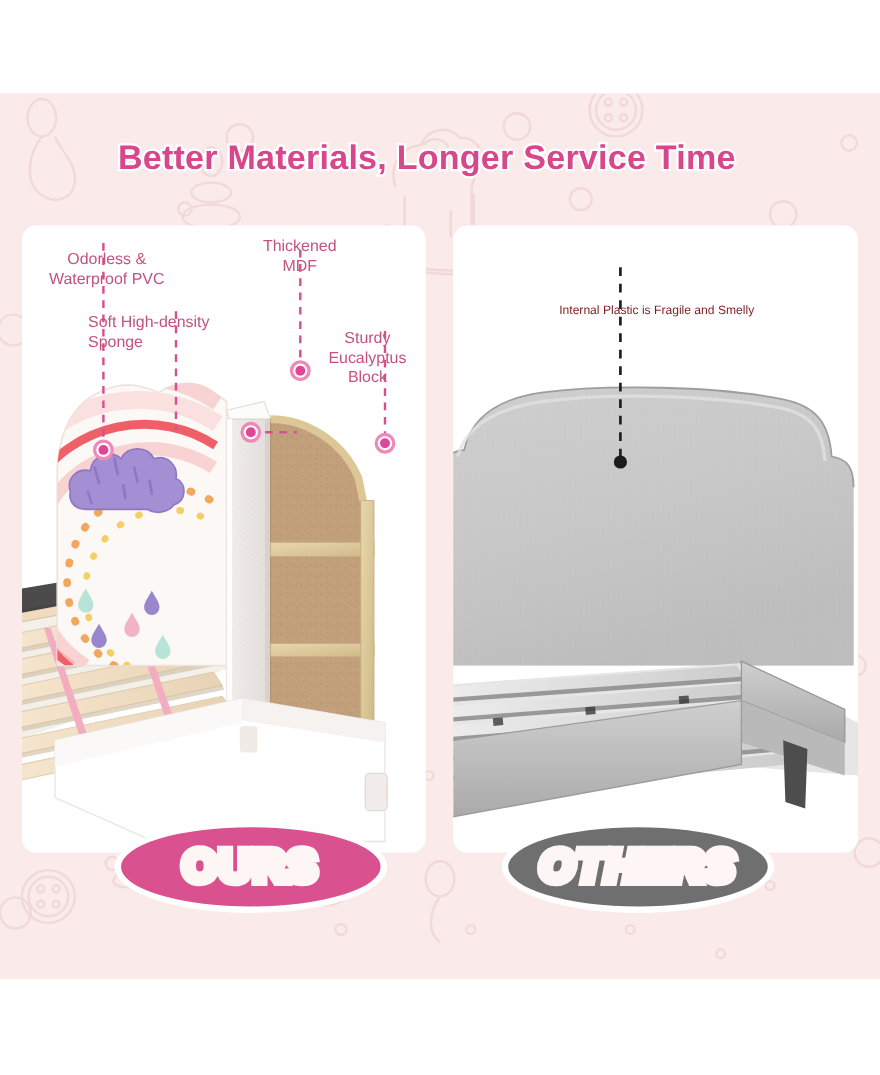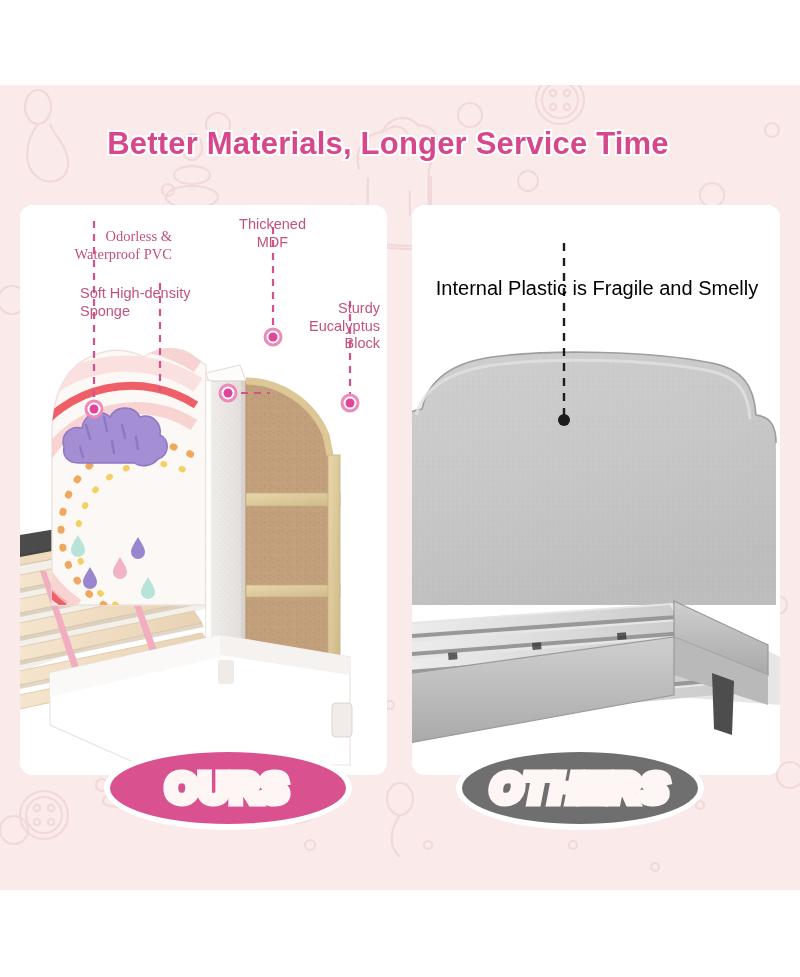--- a/index.html
+++ b/index.html
@@ -39,26 +39,26 @@
   #panel-others { left:412px; width:368px; }
   .panel-svg { position:absolute; left:0; top:0; width:100%; height:100%; }
 
   
   .label {
     position:absolute; z-index:5;
     font-size:14.5px; line-height:1.22;
     white-space:pre-line;
   }
   .label.ours   { color:#c4527e; }
-  .label.others { color:#000000; font-size:20px; }
-
-  #lbl-pvc     { left:22px;  top:228px; width:150px; text-align:right;font-family:Liberation Serif, serif; }
+  .label.others { color:#7f1d1d; font-size:11px; }
+
+  #lbl-pvc     { left:22px;  top:228px; width:150px; text-align:center; }
   #lbl-sponge  { left:80px;  top:285px; width:165px; text-align:left; }
   #lbl-mdf     { left:215px; top:216px; width:115px; text-align:center; }
-  #lbl-euca    { left:288px; top:300px; width:92px;  text-align:right; }
+  #lbl-euca    { left:288px; top:300px; width:92px;  text-align:center; }
   #lbl-plastic { left:432px; top:276px; width:330px; text-align:center; }
 
   
   .badge {
     position:absolute; z-index:8;
     border-radius:50%;
     border:6px solid #ffffff;
     display:flex; align-items:center; justify-content:center;
   }
   #badge-ours   { left:104px; top:746px; width:248px; height:84px; background:#d9528f; }

